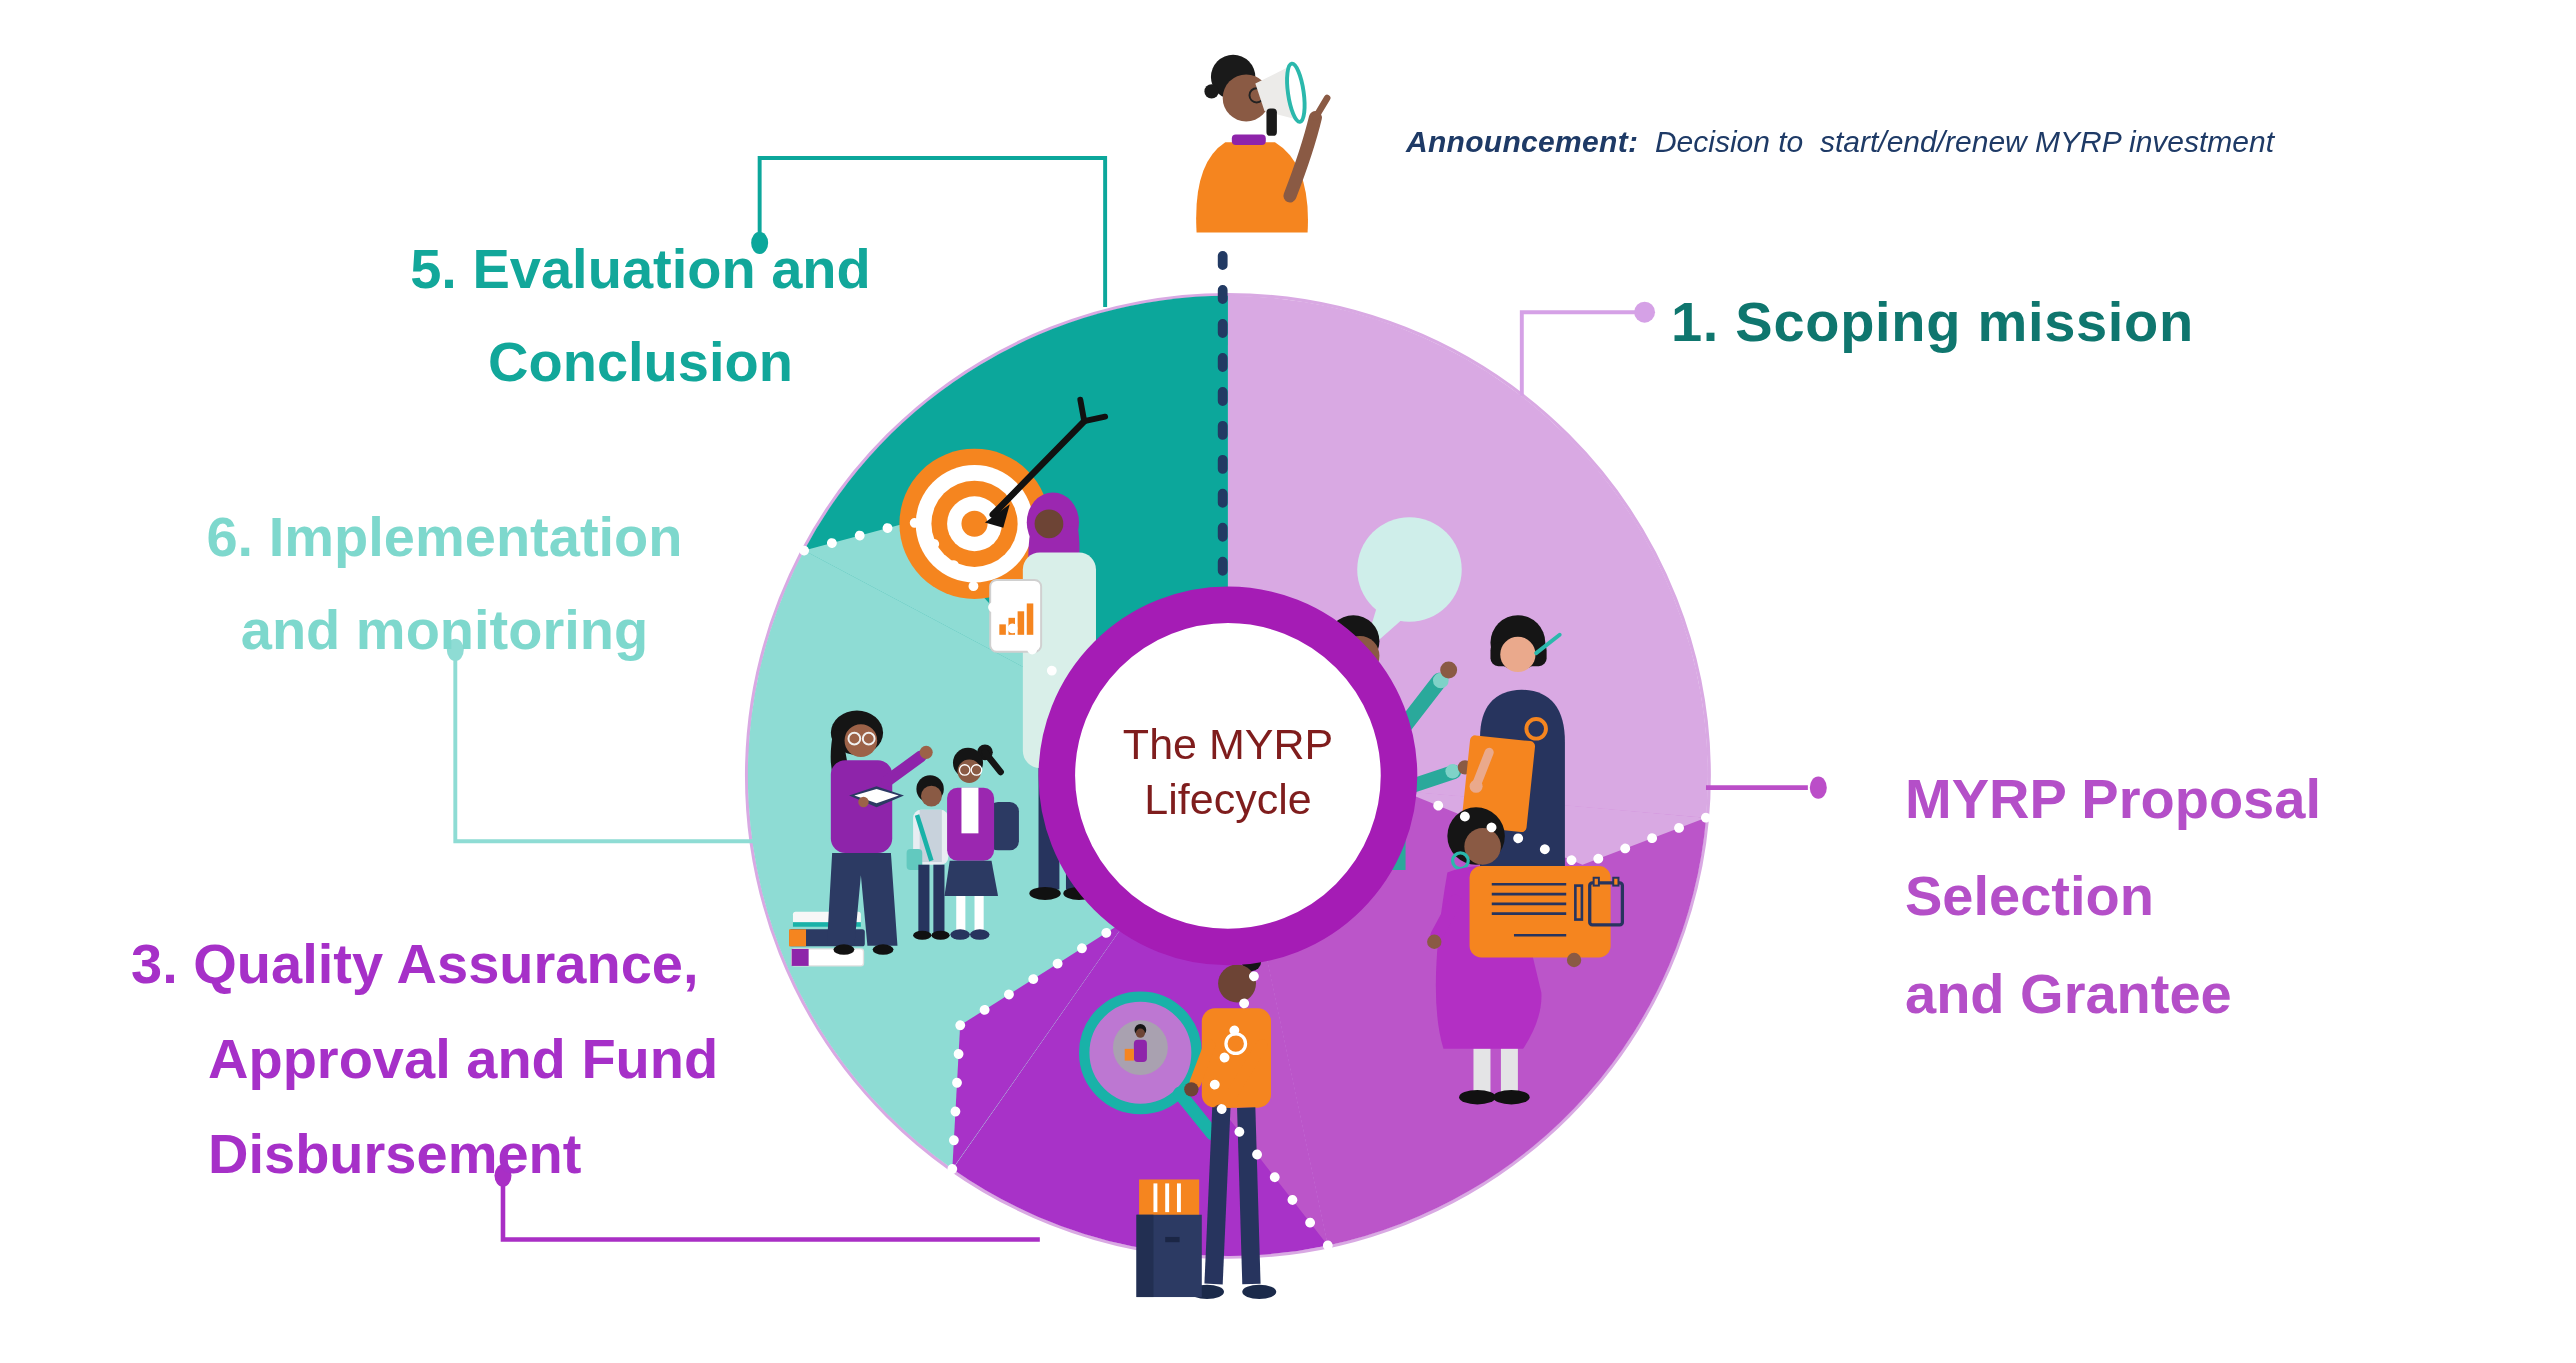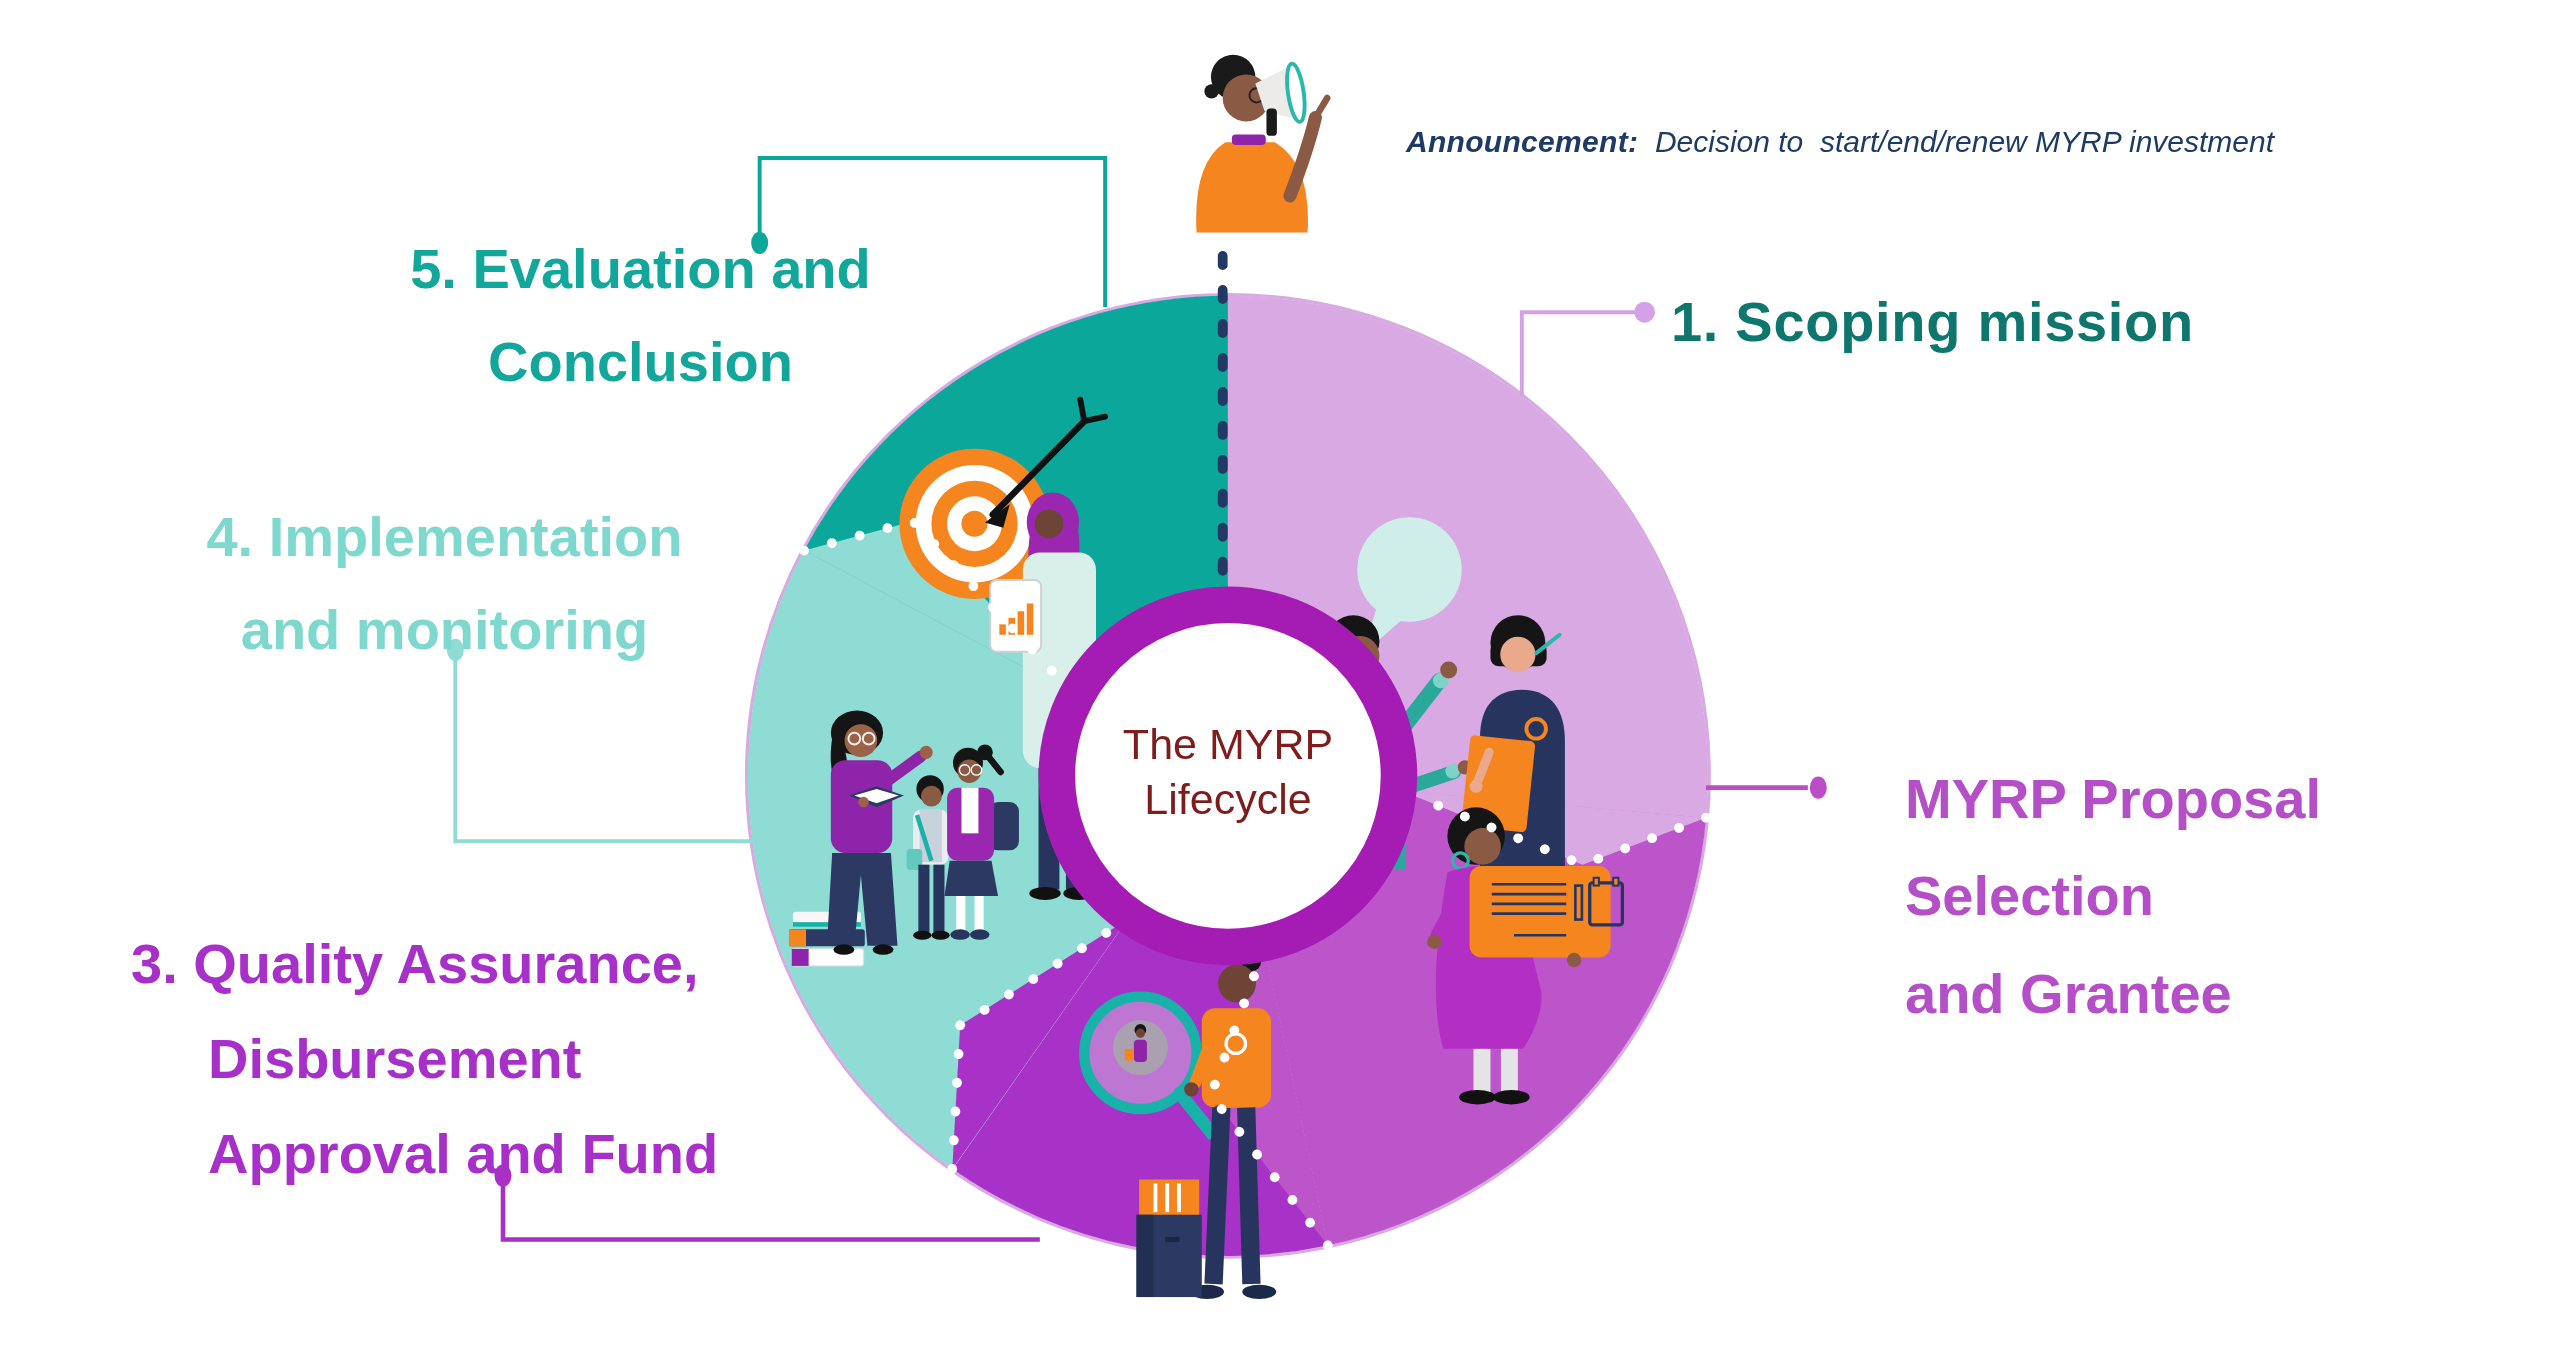--- a/index.html
+++ b/index.html
@@ -261,26 +261,26 @@
 </div>
 
 <div class="lbl lbl-2">
   <span class="line">MYRP Proposal</span>
   <span class="line">Selection</span>
   <span class="line">and Grantee</span>
 </div>
 
 <div class="lbl lbl-3">
   <span class="line">3. Quality Assurance,</span>
+  <span class="line indent">Approval and Fund</span>
   <span class="line indent">Disbursement</span>
-  <span class="line indent">Approval and Fund</span>
 </div>
 
 <div class="lbl lbl-4">
-  <span class="line">4. Implementation</span>
+  <span class="line">6. Implementation</span>
   <span class="line">and monitoring</span>
 </div>
 
 <div class="lbl lbl-5">
   <span class="line">5. Evaluation and</span>
   <span class="line">Conclusion</span>
 </div>
 
 <div class="center-label">
   <span class="line" style="display:block">The MYRP</span>

